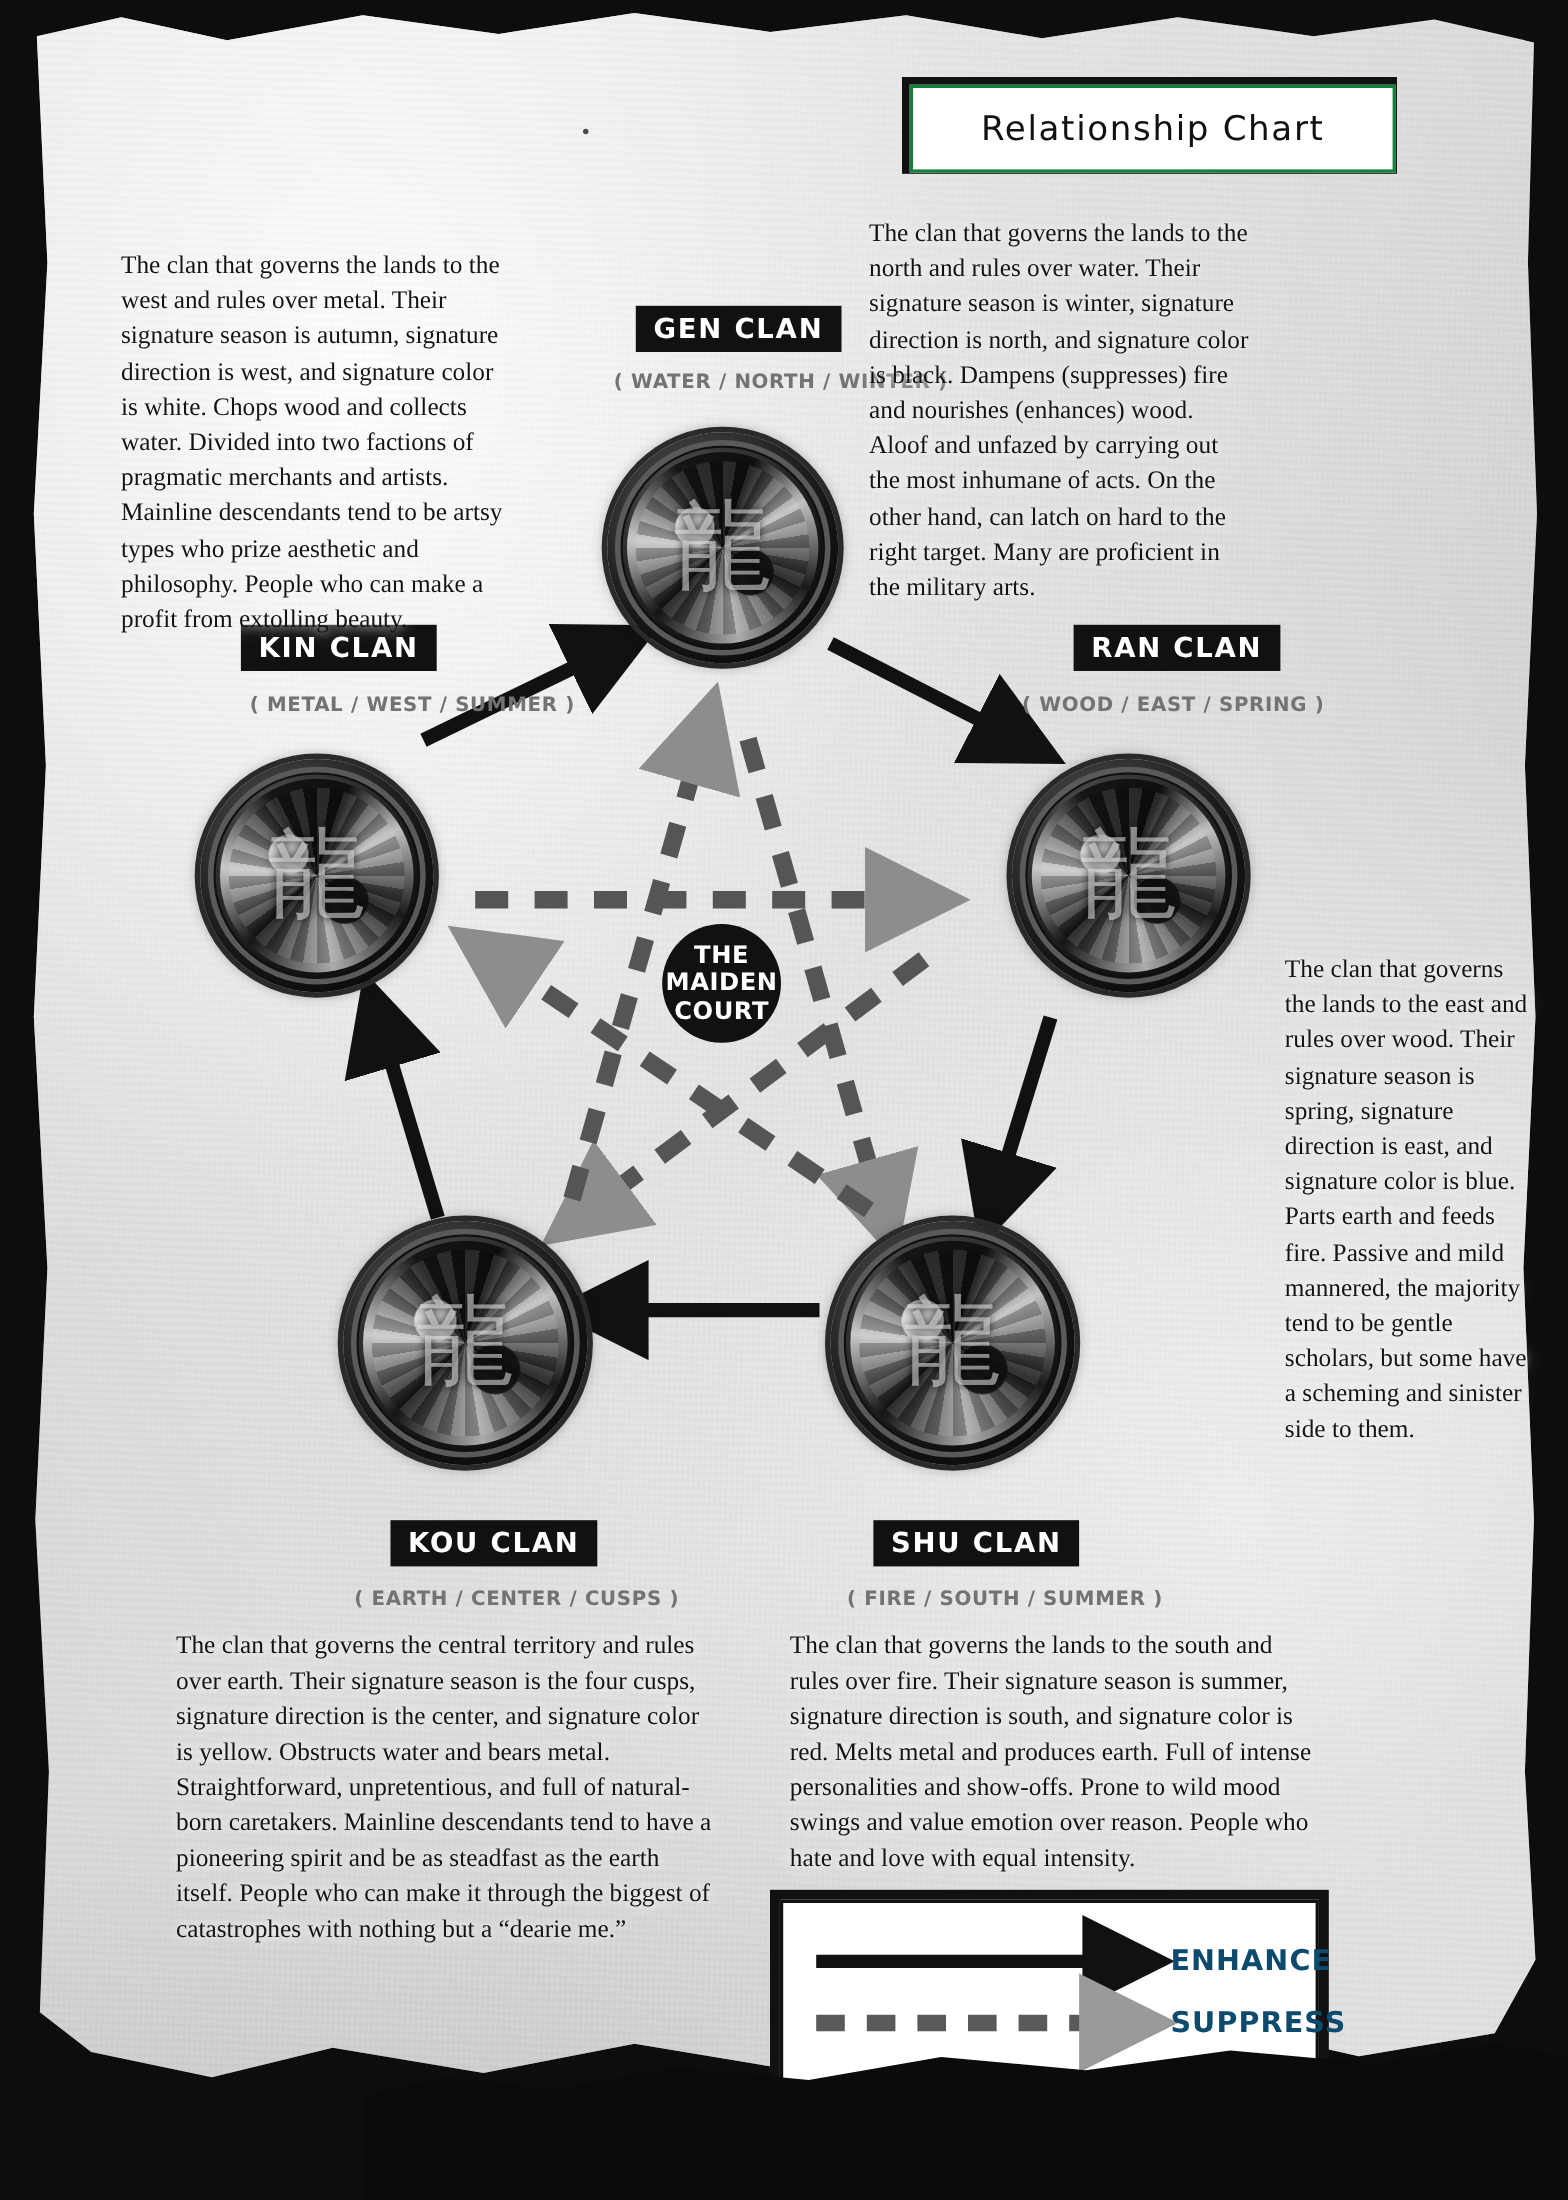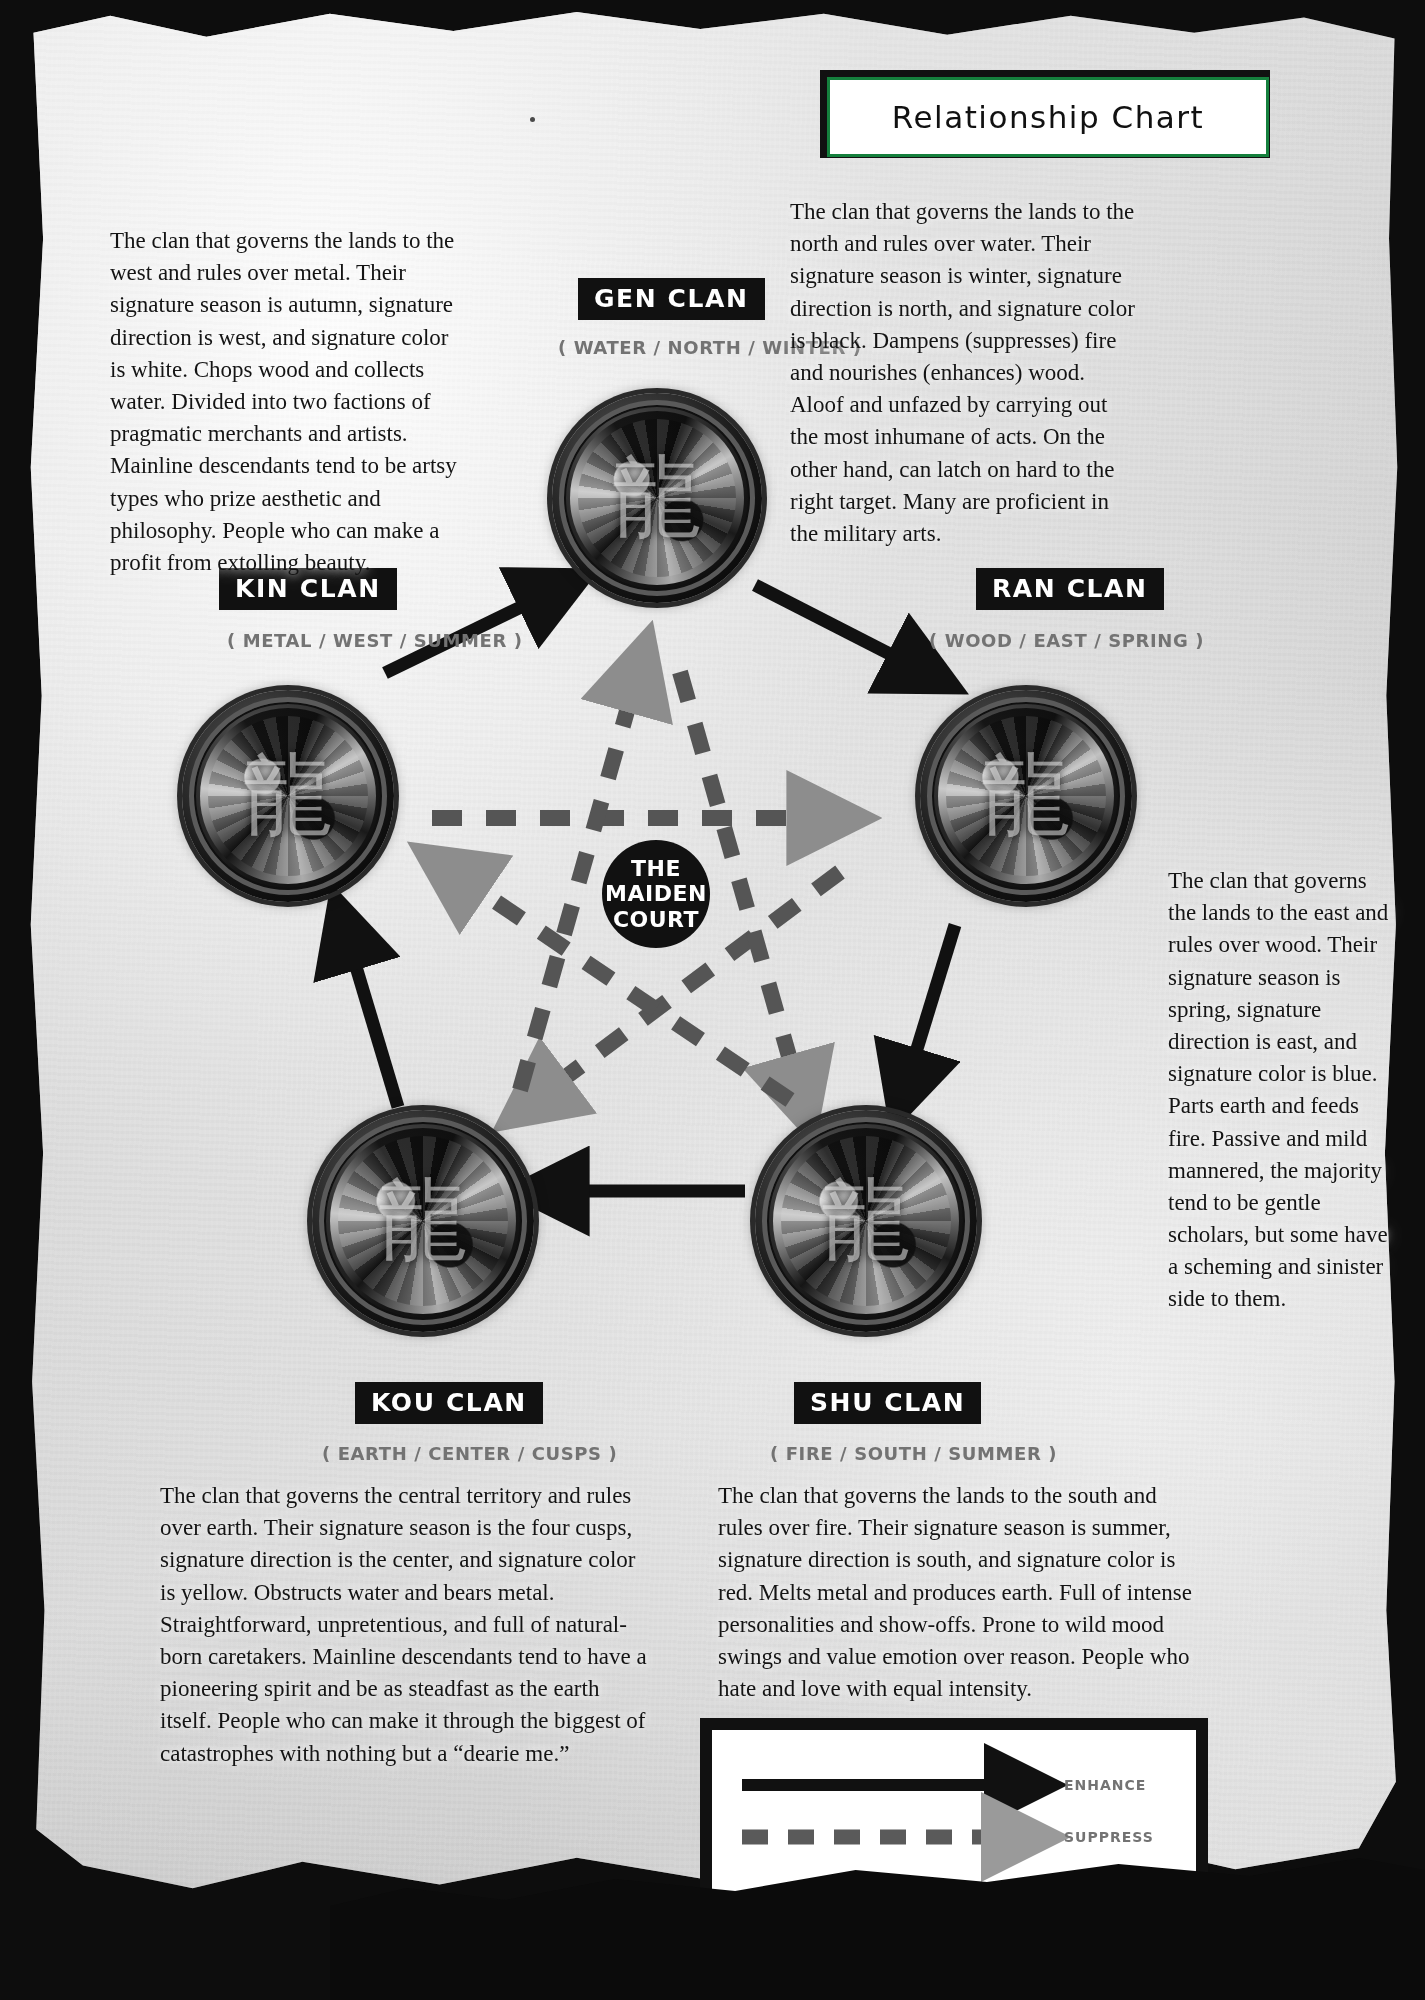--- a/index.html
+++ b/index.html
@@ -214,23 +214,23 @@
     padding: 0 26px;
   }
   .legend-row {
     display: flex;
     align-items: center;
     gap: 16px;
   }
   .legend-label {
     font-family: "DejaVu Sans", sans-serif;
     font-weight: bold;
-    font-size: 14px;
+    font-size: 26px;
     letter-spacing: 1px;
-    color: #737373;
+    color: #0c4a6e;
   }
 
   svg { overflow: visible; }
   #arrows { position: absolute; left: 0; top: 0; width: 1425px; height: 2000px; pointer-events: none; }
 </style>
 </head>
 <body>
 
 <div id="page">
 

